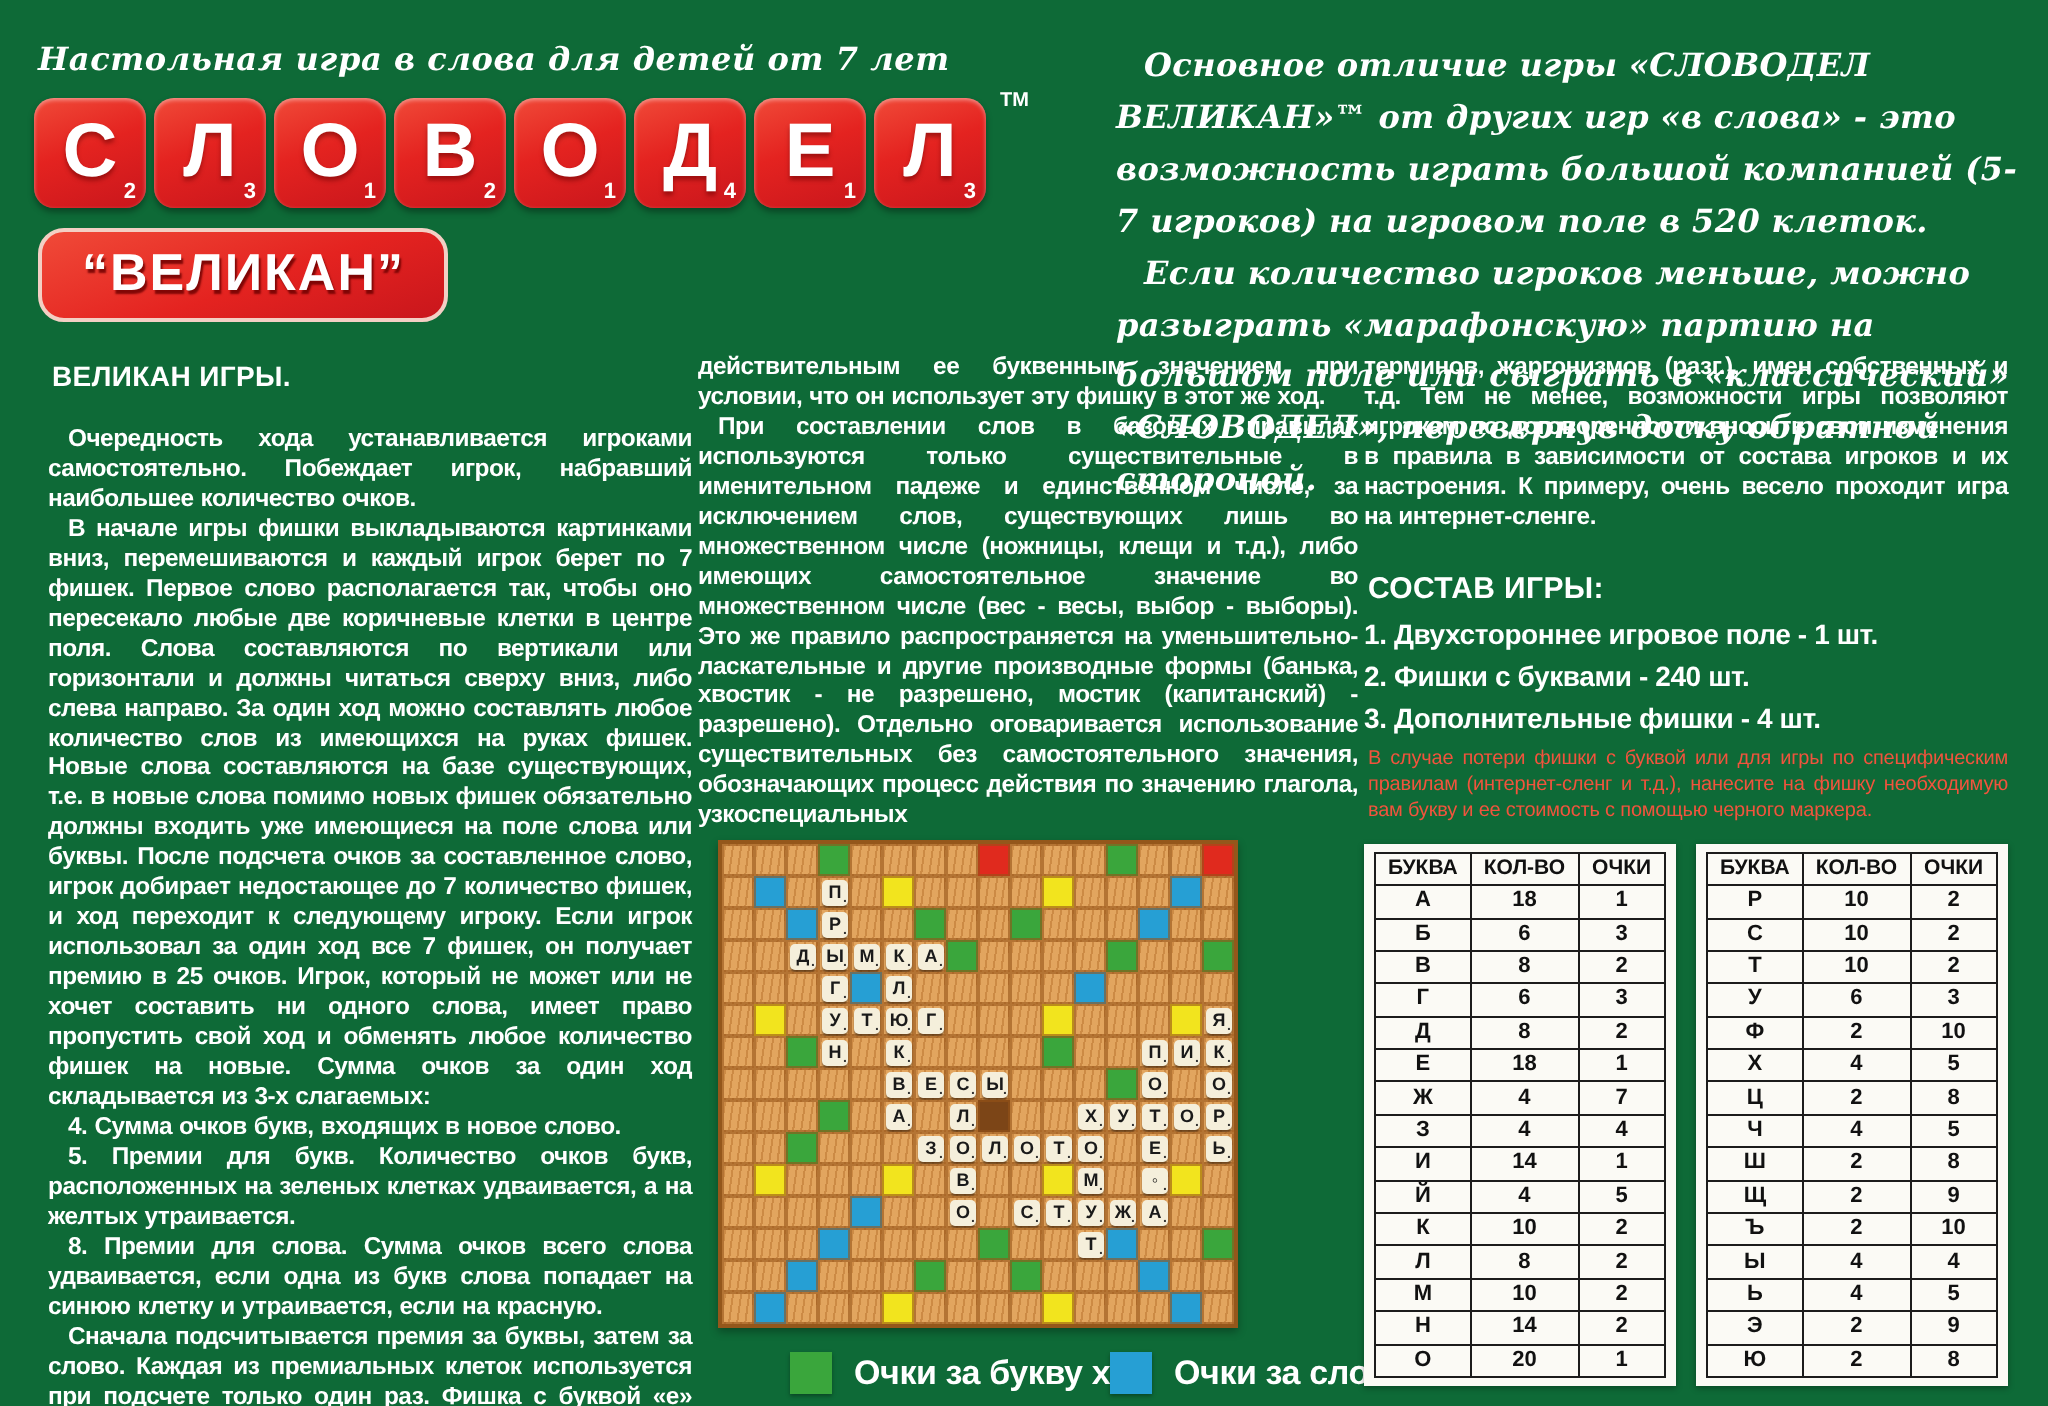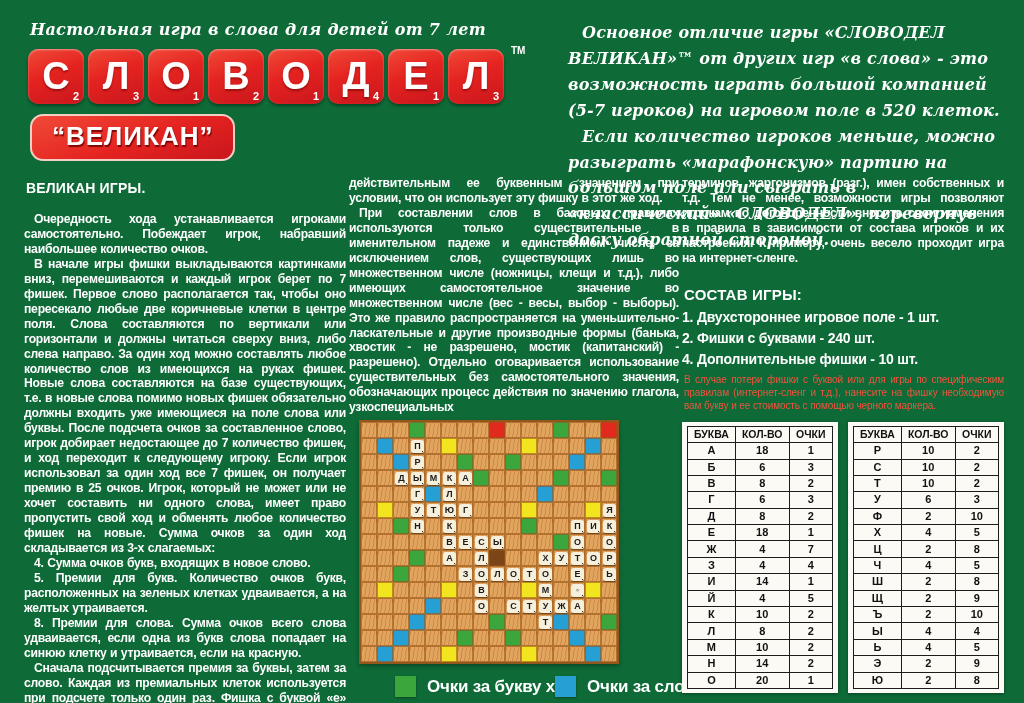--- a/index.html
+++ b/index.html
@@ -5,21 +5,21 @@
   html,body{margin:0;padding:0;}
   body{
     width:1024px;height:703px;overflow:hidden;
     background:#0e6a37;
     font-family:"Liberation Sans",sans-serif;
     color:#fff;
   }
   .page{width:1024px;height:703px;position:relative;}
 
   
-  header{display:flex;padding:14px 14px 0 28px;height:172px;box-sizing:border-box;}
+  header{display:flex;padding:14px 14px 0 17px;height:172px;box-sizing:border-box;}
   .header-left{width:540px;flex:none;}
   .tagline{
     font-family:"DejaVu Serif",serif;font-style:italic;font-weight:bold;
     font-size:16px;letter-spacing:.3px;margin:6px 0 10px 2px;white-space:nowrap;
   }
   .logo{display:flex;align-items:flex-start;gap:4px;position:relative;}
   .ltile{
     width:56px;height:55px;flex:none;position:relative;
     background:linear-gradient(160deg,#f04a38 0%,#e42320 45%,#c9161c 100%);
     border-radius:10px;box-shadow:inset 0 1px 2px rgba(255,255,255,.45),0 2px 3px rgba(0,0,0,.35);
@@ -526,21 +526,21 @@
             </div>
           </div>
       </div>
     </div>
 
     <div class="col">
       <p class="bp">терминов, жаргонизмов (разг.), имен собственных и т.д. Тем не менее, возможности игры позволяют игрокам по договоренности вносить свои изменения в правила в зависимости от состава игроков и их настроения. К примеру, очень весело проходит игра на интернет-сленге.</p>
       <div class="contents-h">СОСТАВ ИГРЫ:</div>
       <p class="contents-item">1. Двухстороннее игровое поле - 1 шт.</p>
       <p class="contents-item">2. Фишки с буквами - 240 шт.</p>
-      <p class="contents-item">4. Дополнительные фишки - 10 шт.</p>
+      <p class="contents-item">3. Дополнительные фишки - 4 шт.</p>
       <p class="note">В случае потери фишки с буквой или для игры по специфическим правилам (интернет-сленг и т.д.), нанесите на фишку необходимую вам букву и ее стоимость с помощью черного маркера.</p>
       <div class="tables">
         <div class="twrap">
             <table>
               <thead>
                 <tr>
                   <th class="c0">БУКВА</th>
                   <th class="c1">КОЛ-ВО</th>
                   <th class="c2">ОЧКИ</th>
                 </tr>

